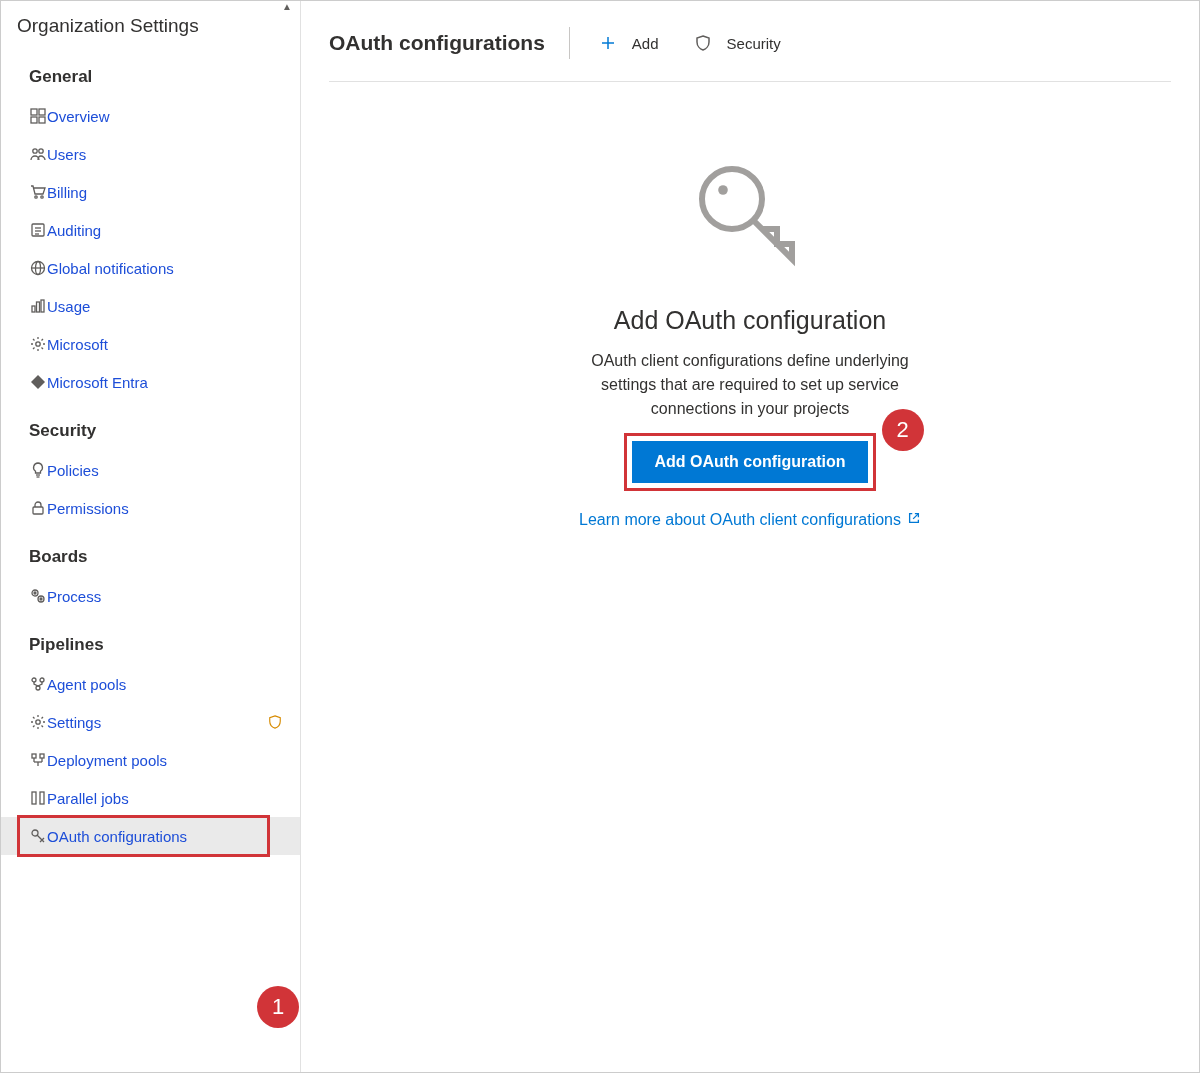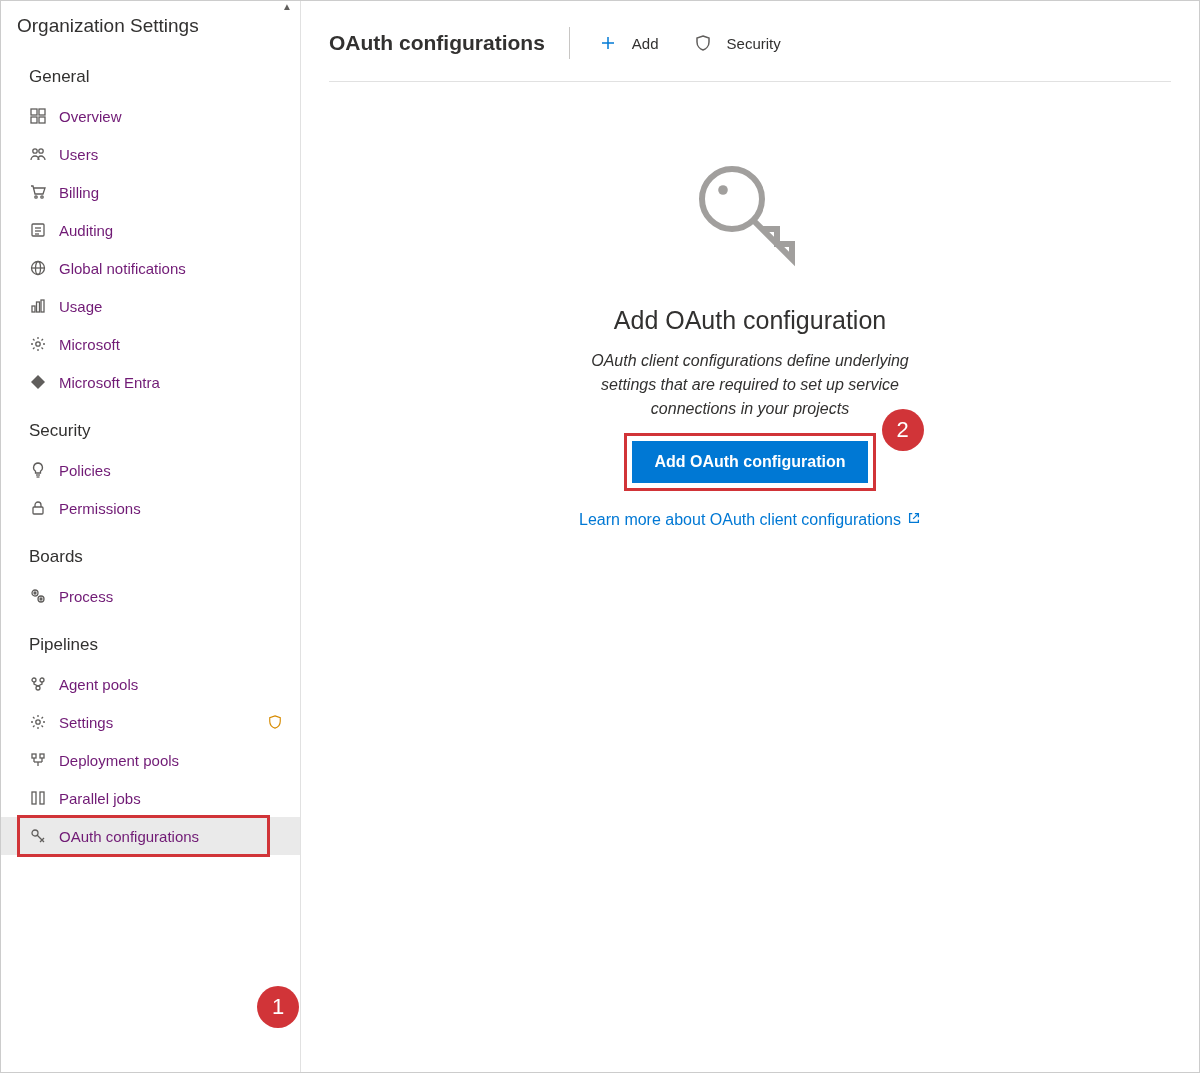--- a/index.html
+++ b/index.html
@@ -52,31 +52,30 @@
     padding-bottom: 20px;
   }
   
   .sidebar-body::-webkit-scrollbar { width: 14px; }
   .sidebar-body::-webkit-scrollbar-track { background: #f3f2f1; }
   .sidebar-body::-webkit-scrollbar-thumb { background: #c8c6c4; border-radius: 0; }
   .sidebar-body { scrollbar-color: #c8c6c4 #f3f2f1; }
   .section-title {
     padding: 20px 18px 10px 28px;
     font-size: 17px;
-    font-weight: 400;
+    font-weight: 700;
     color: #323130;
   }
   .nav-item {
     display: flex;
     align-items: center;
-    gap: 12px;
     padding: 10px 18px 10px 28px;
     cursor: pointer;
     font-size: 15px;
-    color: #701a75;
+    color: #1d4ed8;
     position: relative;
   }
   .nav-item.active { background: #eaeaea; }
   .nav-icon {
     width: 18px;
     height: 18px;
     flex: 0 0 18px;
     display: inline-flex;
     align-items: center;
     justify-content: center;
@@ -171,21 +170,20 @@
     font-weight: 400;
     color: #323130;
     margin-bottom: 14px;
   }
   .empty-desc {
     font-size: 16px;
     color: #323130;
     line-height: 1.5;
     margin: 0 auto 20px auto;
     max-width: 320px;
-    font-style: italic;
   }
   .primary-btn-wrap {
     position: relative;
     display: inline-block;
     margin-bottom: 28px;
   }
   .primary-btn {
     background: #0078d4;
     color: #fff;
     border: none;

